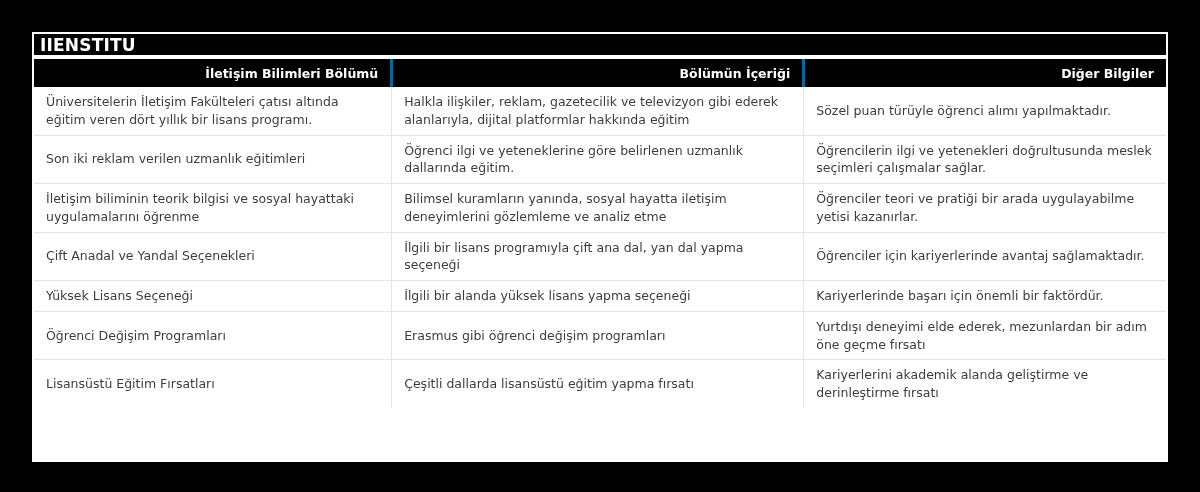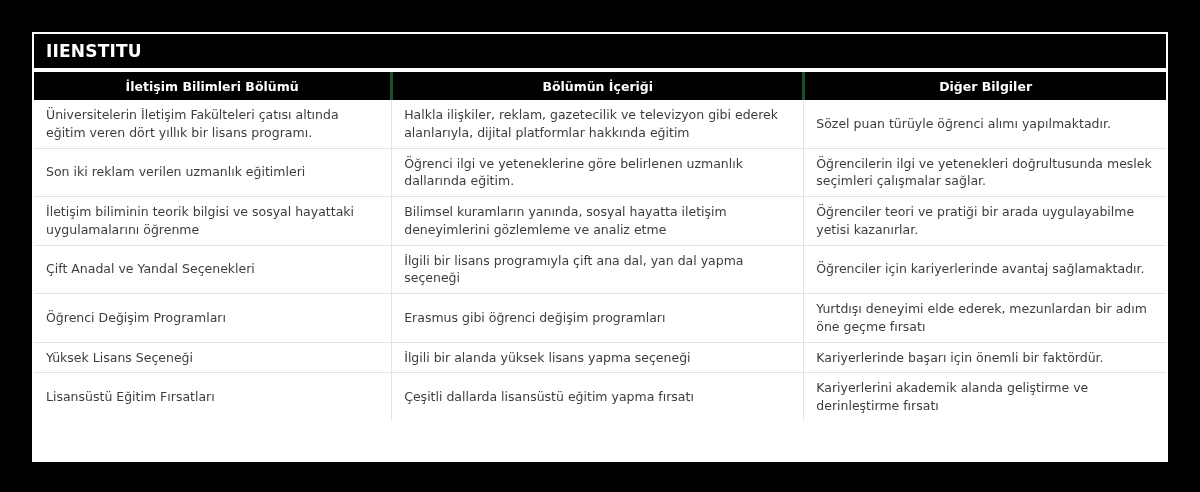--- a/index.html
+++ b/index.html
@@ -15,49 +15,49 @@
     left: 32px;
     top: 32px;
     width: 1136px;
     min-height: 430px;
     background: #ffffff;
     padding: 2px;
   }
   .title-bar {
     background: #000000;
     color: #ffffff;
-    height: 34px;
+    height: 21px;
     display: flex;
     align-items: center;
-    padding-left: 12px;
+    padding-left: 6px;
     margin-bottom: 4px;
   }
   .title-bar h1 {
     font-size: 17px;
     font-weight: bold;
     letter-spacing: 0.2px;
   }
   table {
     width: 100%;
     border-collapse: collapse;
     table-layout: fixed;
   }
   col.c1 { width: 31.6%; }
   col.c2 { width: 36.4%; }
   col.c3 { width: 32.0%; }
   thead th {
     background: #000000;
     color: #ffffff;
     font-size: 12.5px;
     font-weight: bold;
-    text-align: center;
+    text-align: right;
     padding: 7px 12px 6px 12px;
     margin-top: 9px;
   }
-  thead th + th { border-left: 3px solid #14532d; }
+  thead th + th { border-left: 3px solid #0369a1; }
   tbody td {
     font-size: 12.5px;
     color: #3d3d3d;
     line-height: 1.42;
     padding: 6px 12px;
     vertical-align: middle;
     border-bottom: 1px solid #e4e4e4;
   }
   tbody td + td { border-left: 1px solid #e4e4e4; }
   tbody tr:last-child td { border-bottom: none; }
@@ -102,29 +102,29 @@
   </tr>
 
 
   <tr>
     <td>Çift Anadal ve Yandal Seçenekleri</td>
     <td>İlgili bir lisans programıyla çift ana dal, yan dal yapma seçeneği</td>
     <td>Öğrenciler için kariyerlerinde avantaj sağlamaktadır.</td>
   </tr>
 
   <tr>
+    <td>Yüksek Lisans Seçeneği</td>
+    <td>İlgili bir alanda yüksek lisans yapma seçeneği</td>
+    <td>Kariyerlerinde başarı için önemli bir faktördür.</td>
+  </tr>
+
+  <tr>
     <td>Öğrenci Değişim Programları</td>
     <td>Erasmus gibi öğrenci değişim programları</td>
     <td>Yurtdışı deneyimi elde ederek, mezunlardan bir adım öne geçme fırsatı</td>
-  </tr>
-
-  <tr>
-    <td>Yüksek Lisans Seçeneği</td>
-    <td>İlgili bir alanda yüksek lisans yapma seçeneği</td>
-    <td>Kariyerlerinde başarı için önemli bir faktördür.</td>
   </tr>
 
 
   <tr>
     <td>Lisansüstü Eğitim Fırsatları</td>
     <td>Çeşitli dallarda lisansüstü eğitim yapma fırsatı</td>
     <td>Kariyerlerini akademik alanda geliştirme ve derinleştirme fırsatı</td>
   </tr>
 
 </tbody>

